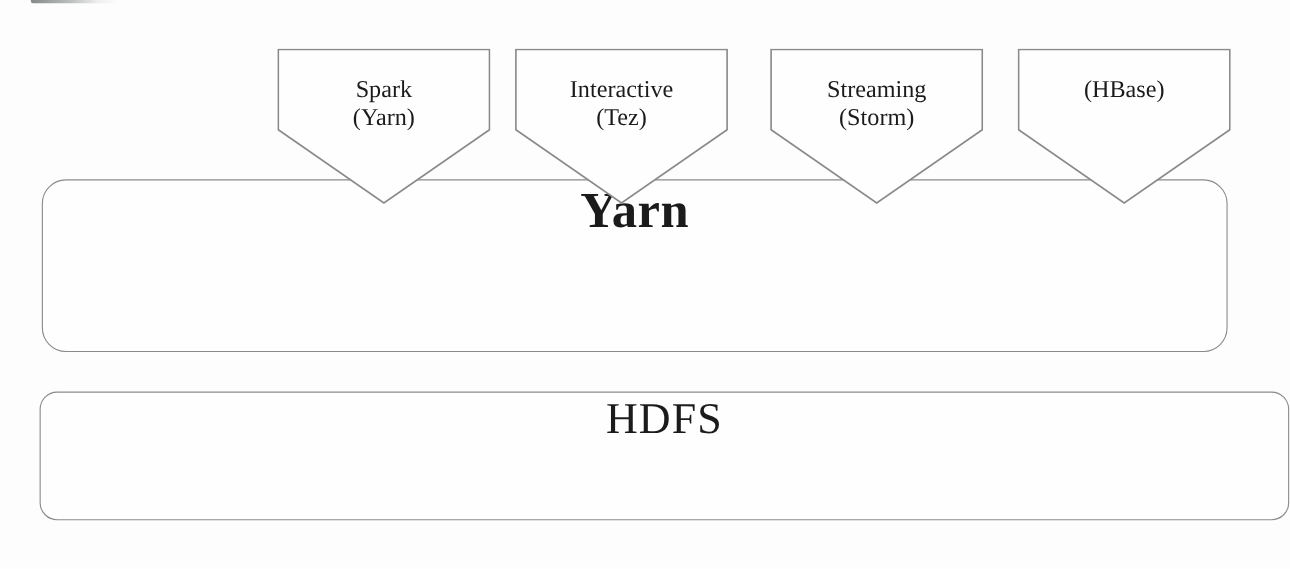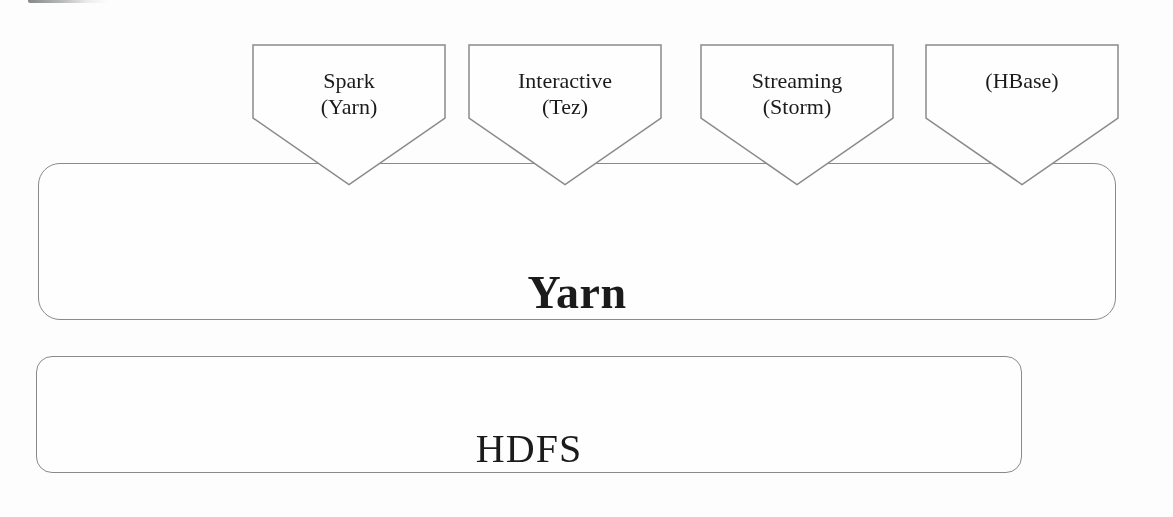--- a/index.html
+++ b/index.html
@@ -34,35 +34,35 @@
       rgba(170,175,175,.2) 75%,
       rgba(220,220,220,0));
     border-radius: 0 0 2px 2px;
     filter: blur(.4px);
   }
   .layer {
     position: absolute;
     background: var(--fill);
     border: 1.5px solid var(--border);
     display: flex;
-    align-items: flex-end;
+    align-items: flex-start;
     justify-content: center;
     z-index: 1;
   }
   .layer.yarn {
     left: 38px;
     top: 163px;
     width: 1078px;
     height: 157px;
     border-radius: 22px;
   }
   .layer.hdfs {
     left: 36px;
     top: 356px;
-    width: 986px;
+    width: 1136px;
     height: 117px;
     border-radius: 16px;
   }
   .yarn-label {
     font-size: 46px;
     font-weight: bold;
     letter-spacing: .5px;
   }
   .hdfs-label {
     font-size: 40px;

